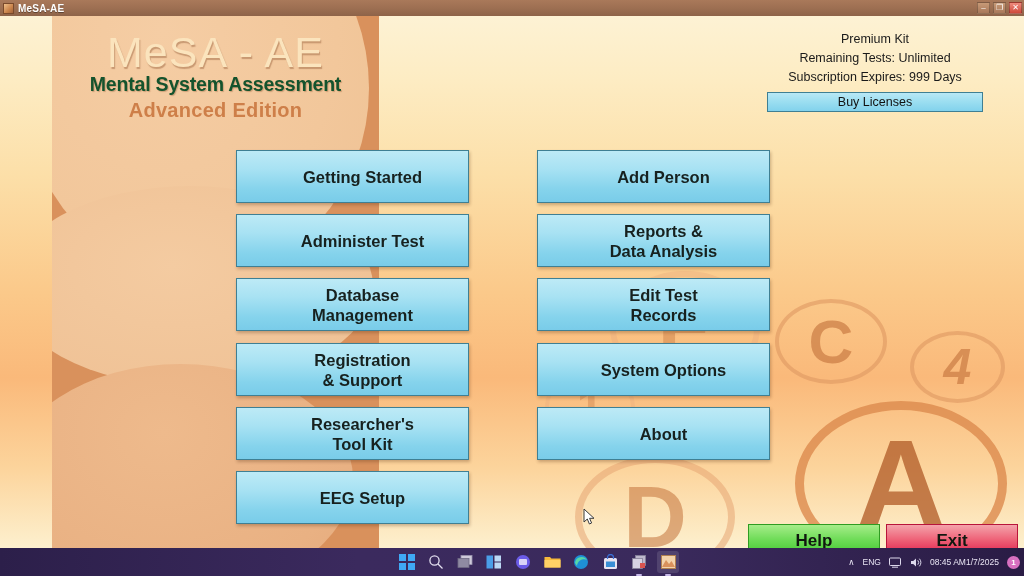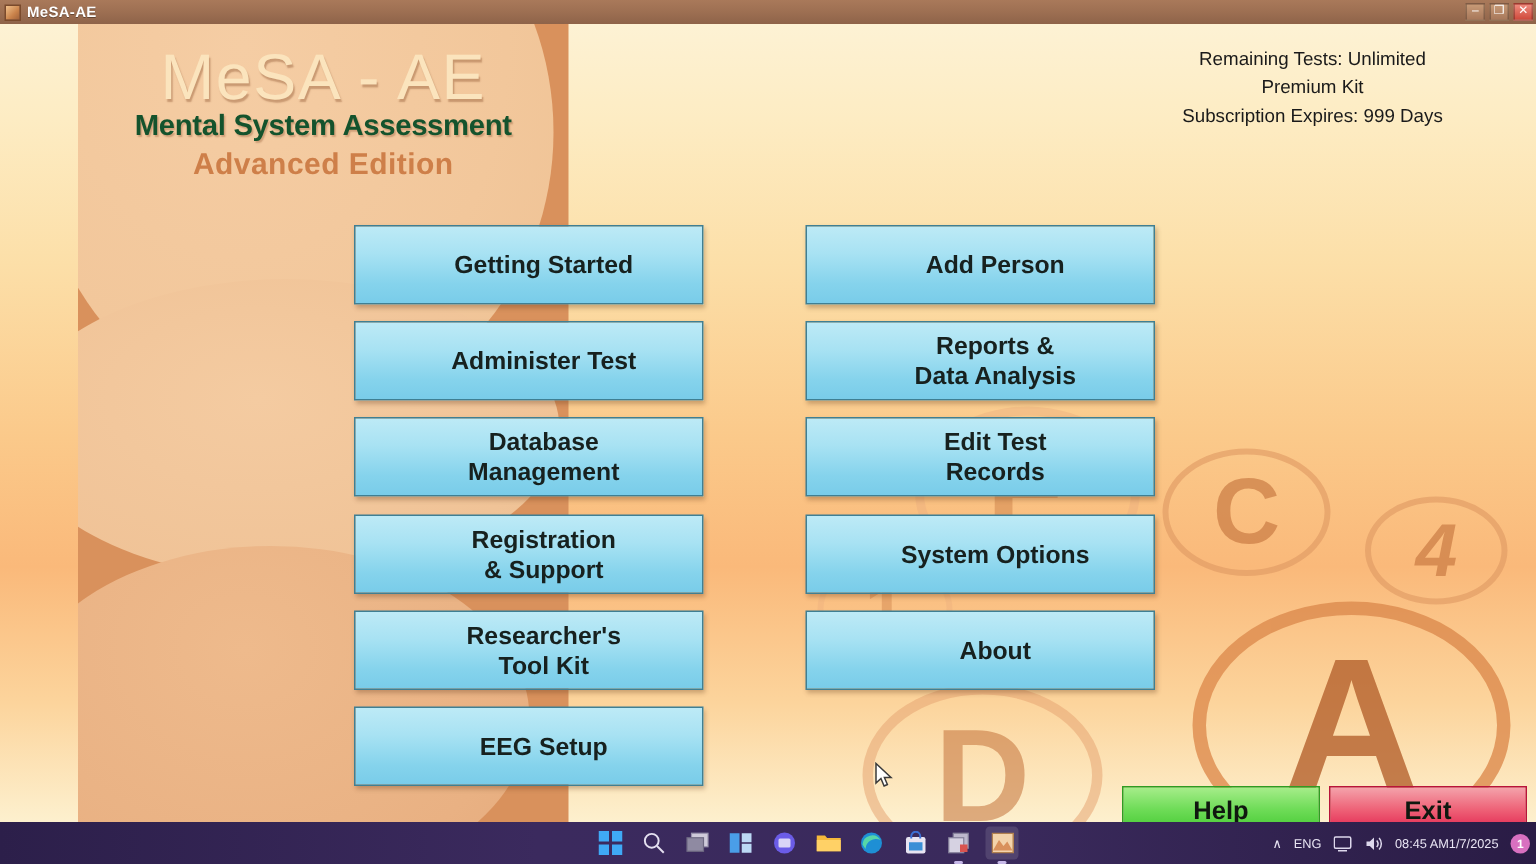--- a/index.html
+++ b/index.html
@@ -232,23 +232,24 @@
       <div class="blob" id="blob2"></div>
       <div class="blob" id="blob3"></div>
       <div id="logo">
         <div id="logo-title">MeSA - AE</div>
         <div id="logo-sub">Mental System Assessment</div>
         <div id="logo-edition">Advanced Edition</div>
       </div>
     </div>
 
     <div id="license">
+      <div class="lic-line">Premium Kit</div>
       <div class="lic-line">Remaining Tests: Unlimited</div>
-      <div class="lic-line">Premium Kit</div>
       <div class="lic-line">Subscription Expires: 999 Days</div>
+      <div id="buy-licenses">Buy Licenses</div>
     </div>
 
     <div class="mbtn col-l row1">
       <span>Getting Started</span>
     </div>
     <div class="mbtn col-l row2">
       <span>Administer Test</span>
     </div>
     <div class="mbtn col-l row3">
       <div>

